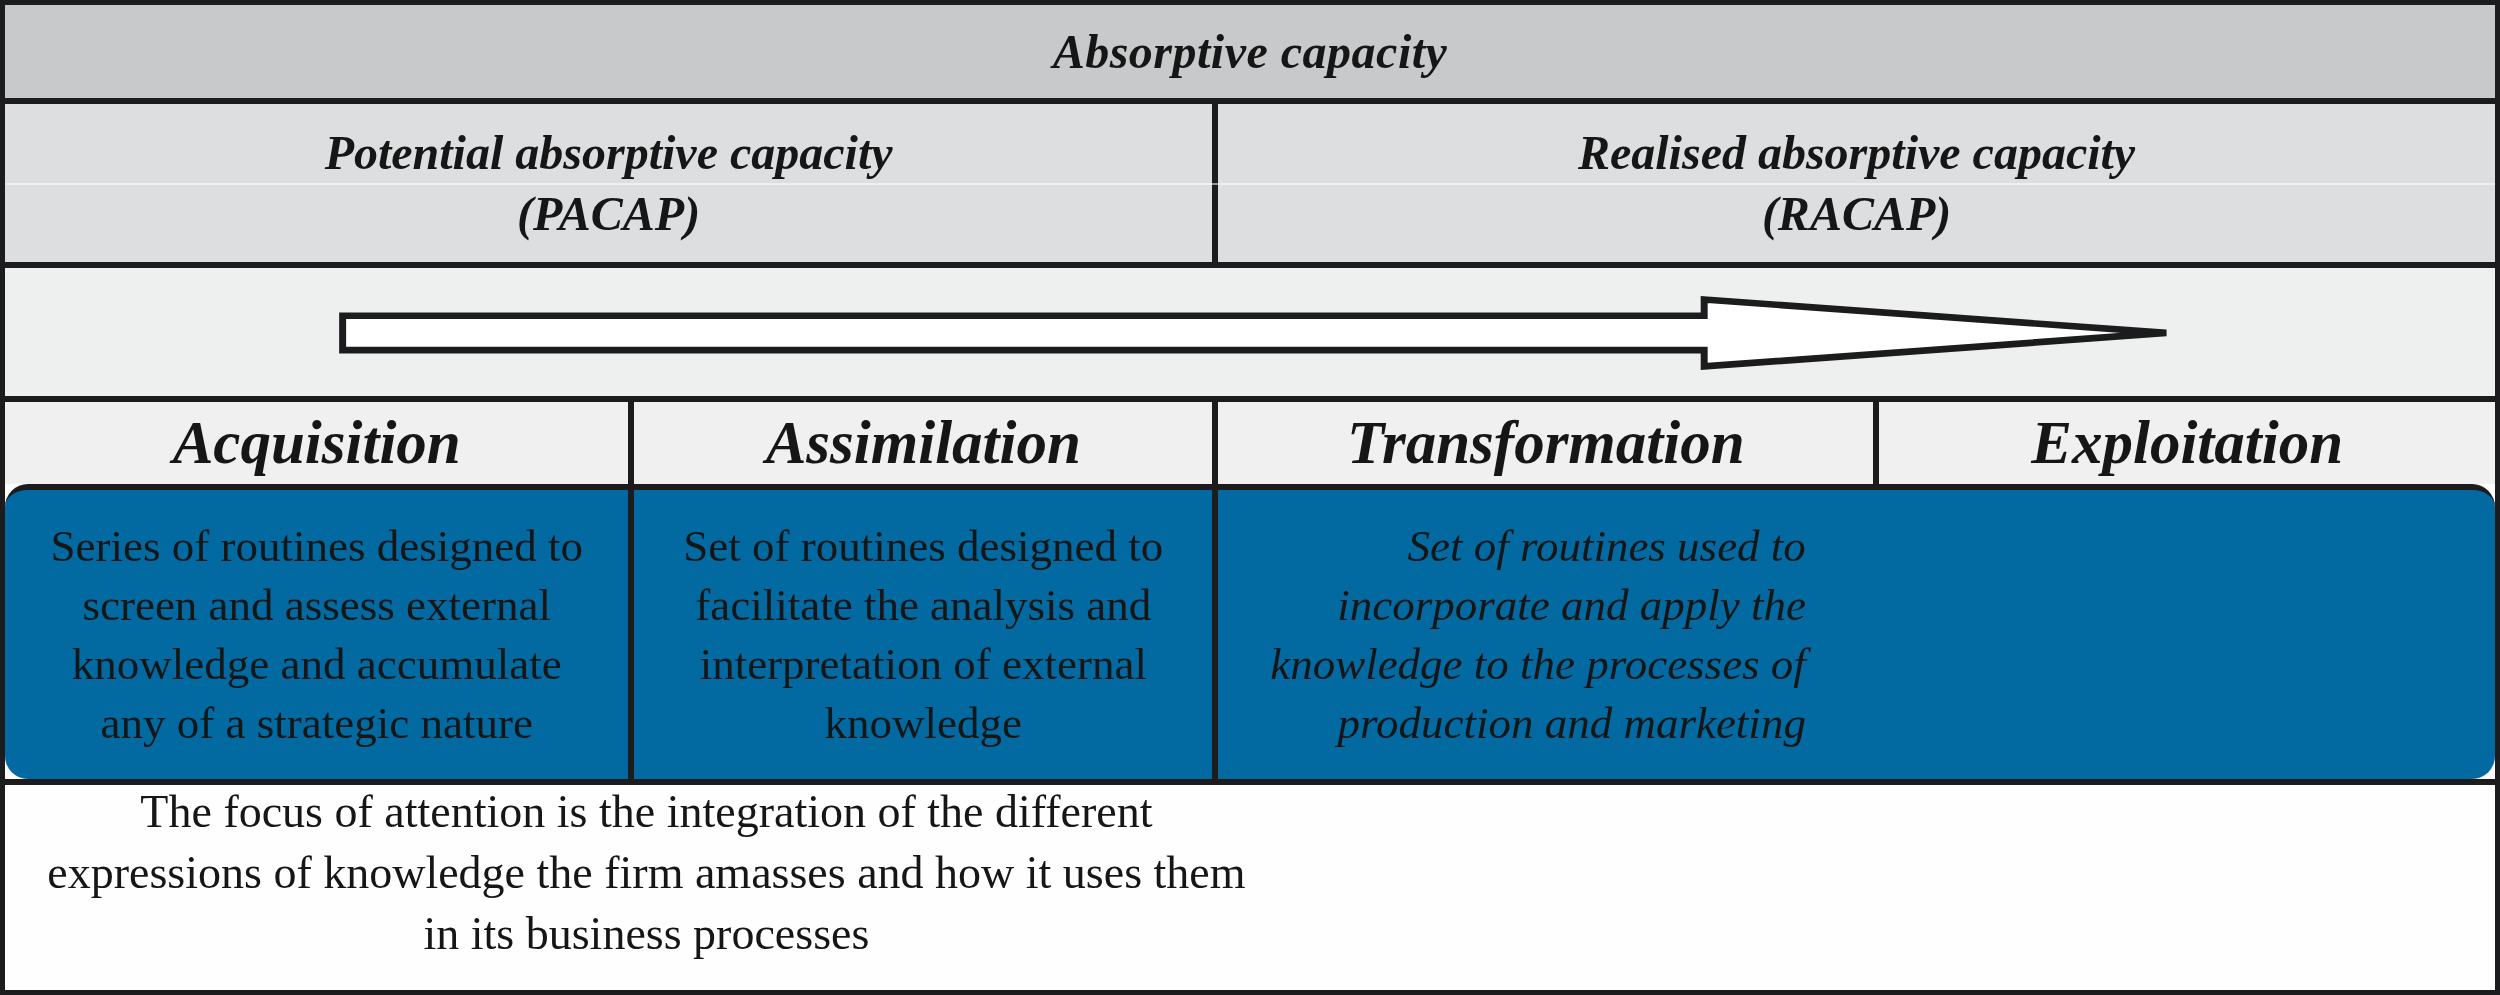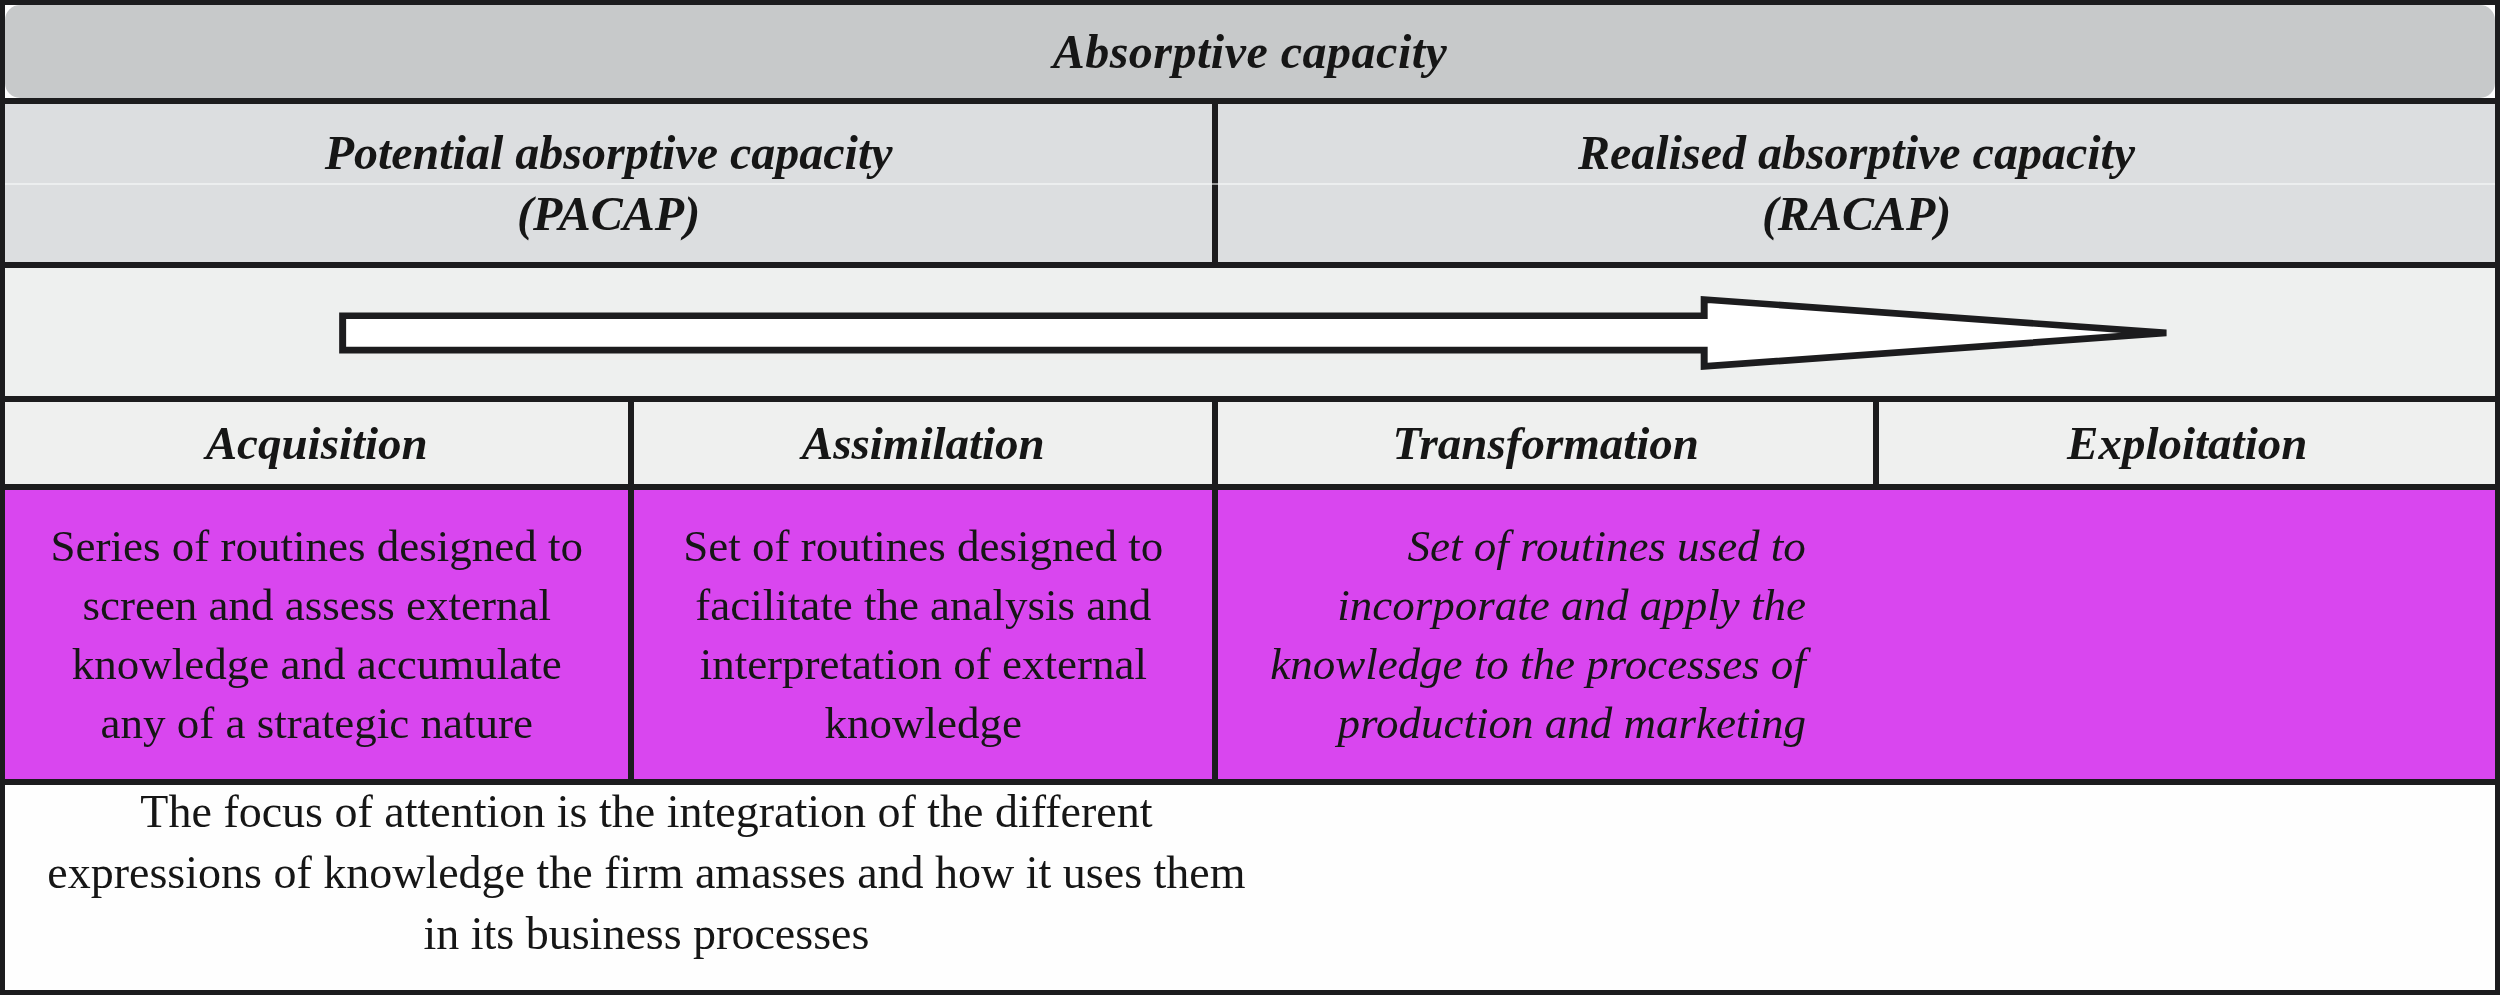--- a/index.html
+++ b/index.html
@@ -11,25 +11,25 @@
     border: 5px solid #1c1c1e;
     display: flex;
     flex-direction: column;
     font-family: "Liberation Serif", serif;
     color: #161616;
     background: #fefefe;
   }
   .row { display: flex; flex: none; box-sizing: border-box; }
   .row + .row { border-top: 6px solid #1c1c1e; }
 
-  .row-title   { height: 93px;  background: #c7c9ca; align-items: center; justify-content: center; border-radius: 15px; }
+  .row-title   { height: 93px;  background: #c7c9ca; align-items: center; justify-content: center; }
   .row-groups  { height: 164px; background: #dcdee0; position: relative; }
   .row-arrow   { height: 134px; background: #eef0ef; }
   .row-headers { height: 88px;  background: #eff0ef; }
-  .row-desc    { height: 295px; background: #d946ef; }
+  .row-desc    { height: 295px; background: #0369a1; border-radius: 23px; }
   .row-focus   { height: 180px; background: #fefefe; }
 
   .cell {
     box-sizing: border-box;
     display: flex;
     flex-direction: column;
     align-items: center;
     justify-content: center;
     text-align: center;
     flex: none;
@@ -63,21 +63,21 @@
     left: 0; right: 0; top: 50%;
     height: 2px;
     background: rgba(250, 251, 252, 0.55);
     pointer-events: none;
   }
 
   .arrow-cell { width: 100%; }
   .arrow-svg { display: block; width: 100%; height: 100%; }
 
   .col-header {
-    font-size: 47px;
+    font-size: 61px;
     font-weight: bold;
     font-style: italic;
   }
 
   .desc-text {
     font-size: 45px;
     line-height: 59px;
   }
   .c1 .desc-text { max-width: 560px; }
   .c2 .desc-text { max-width: 515px; }

